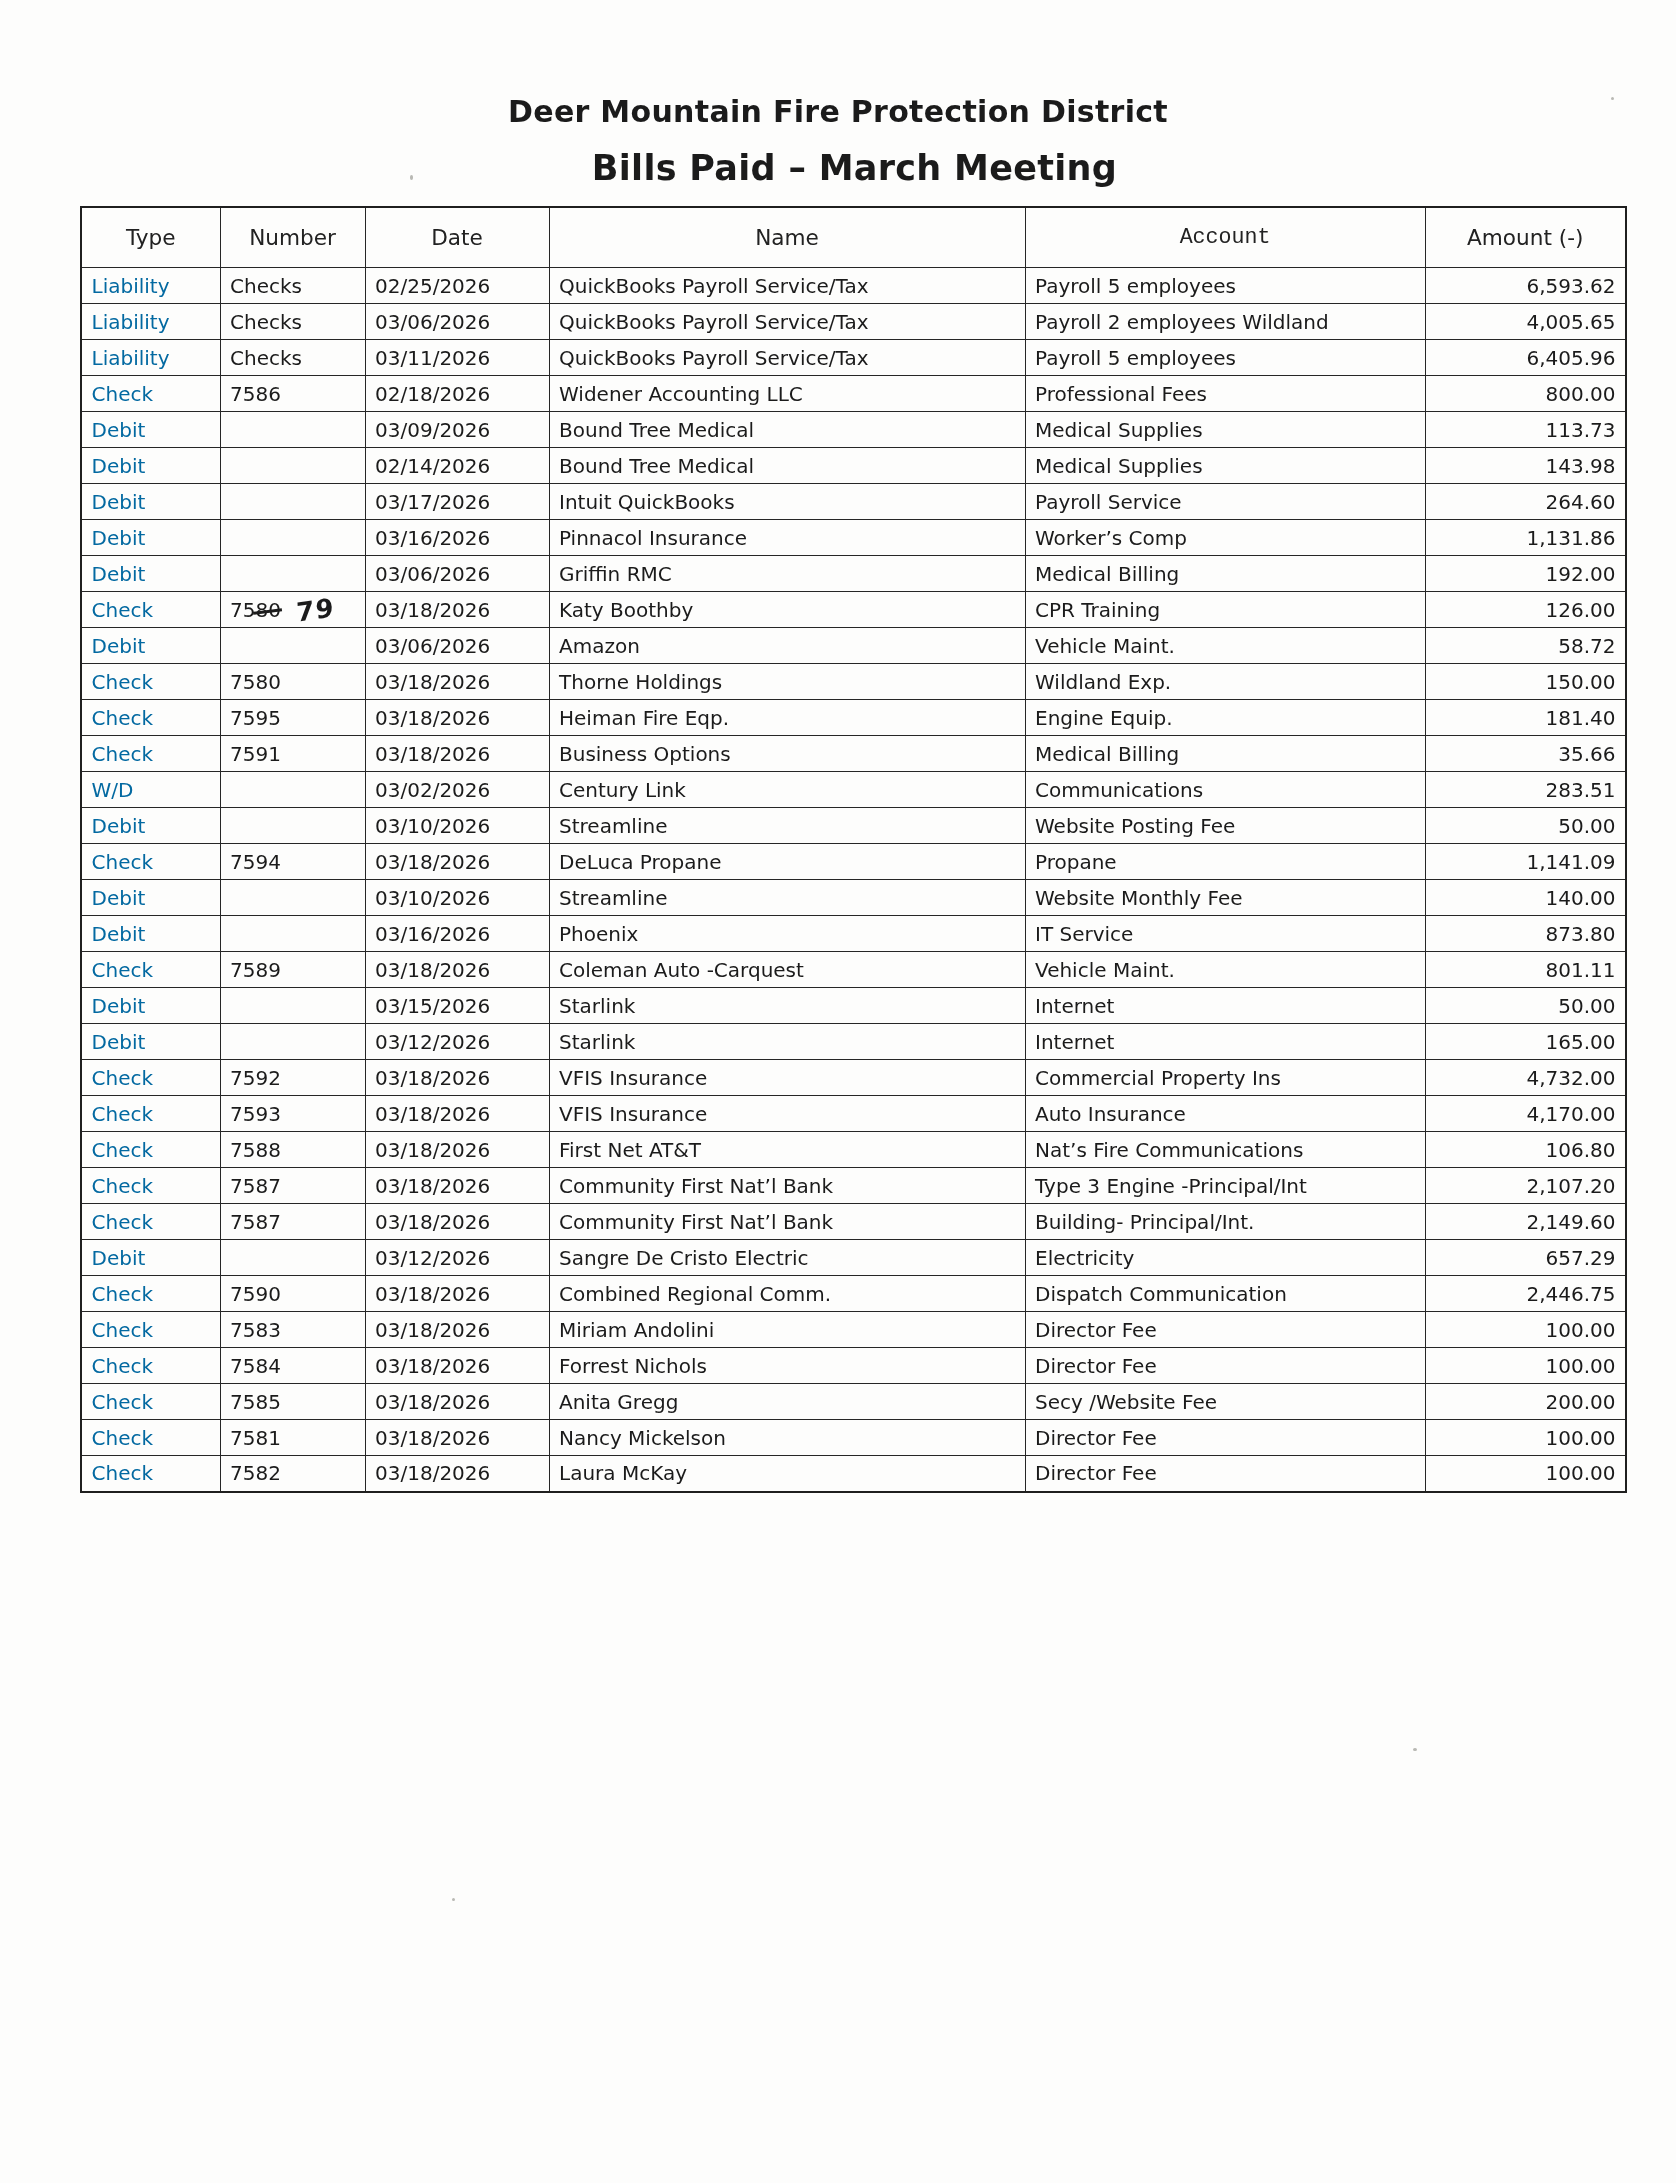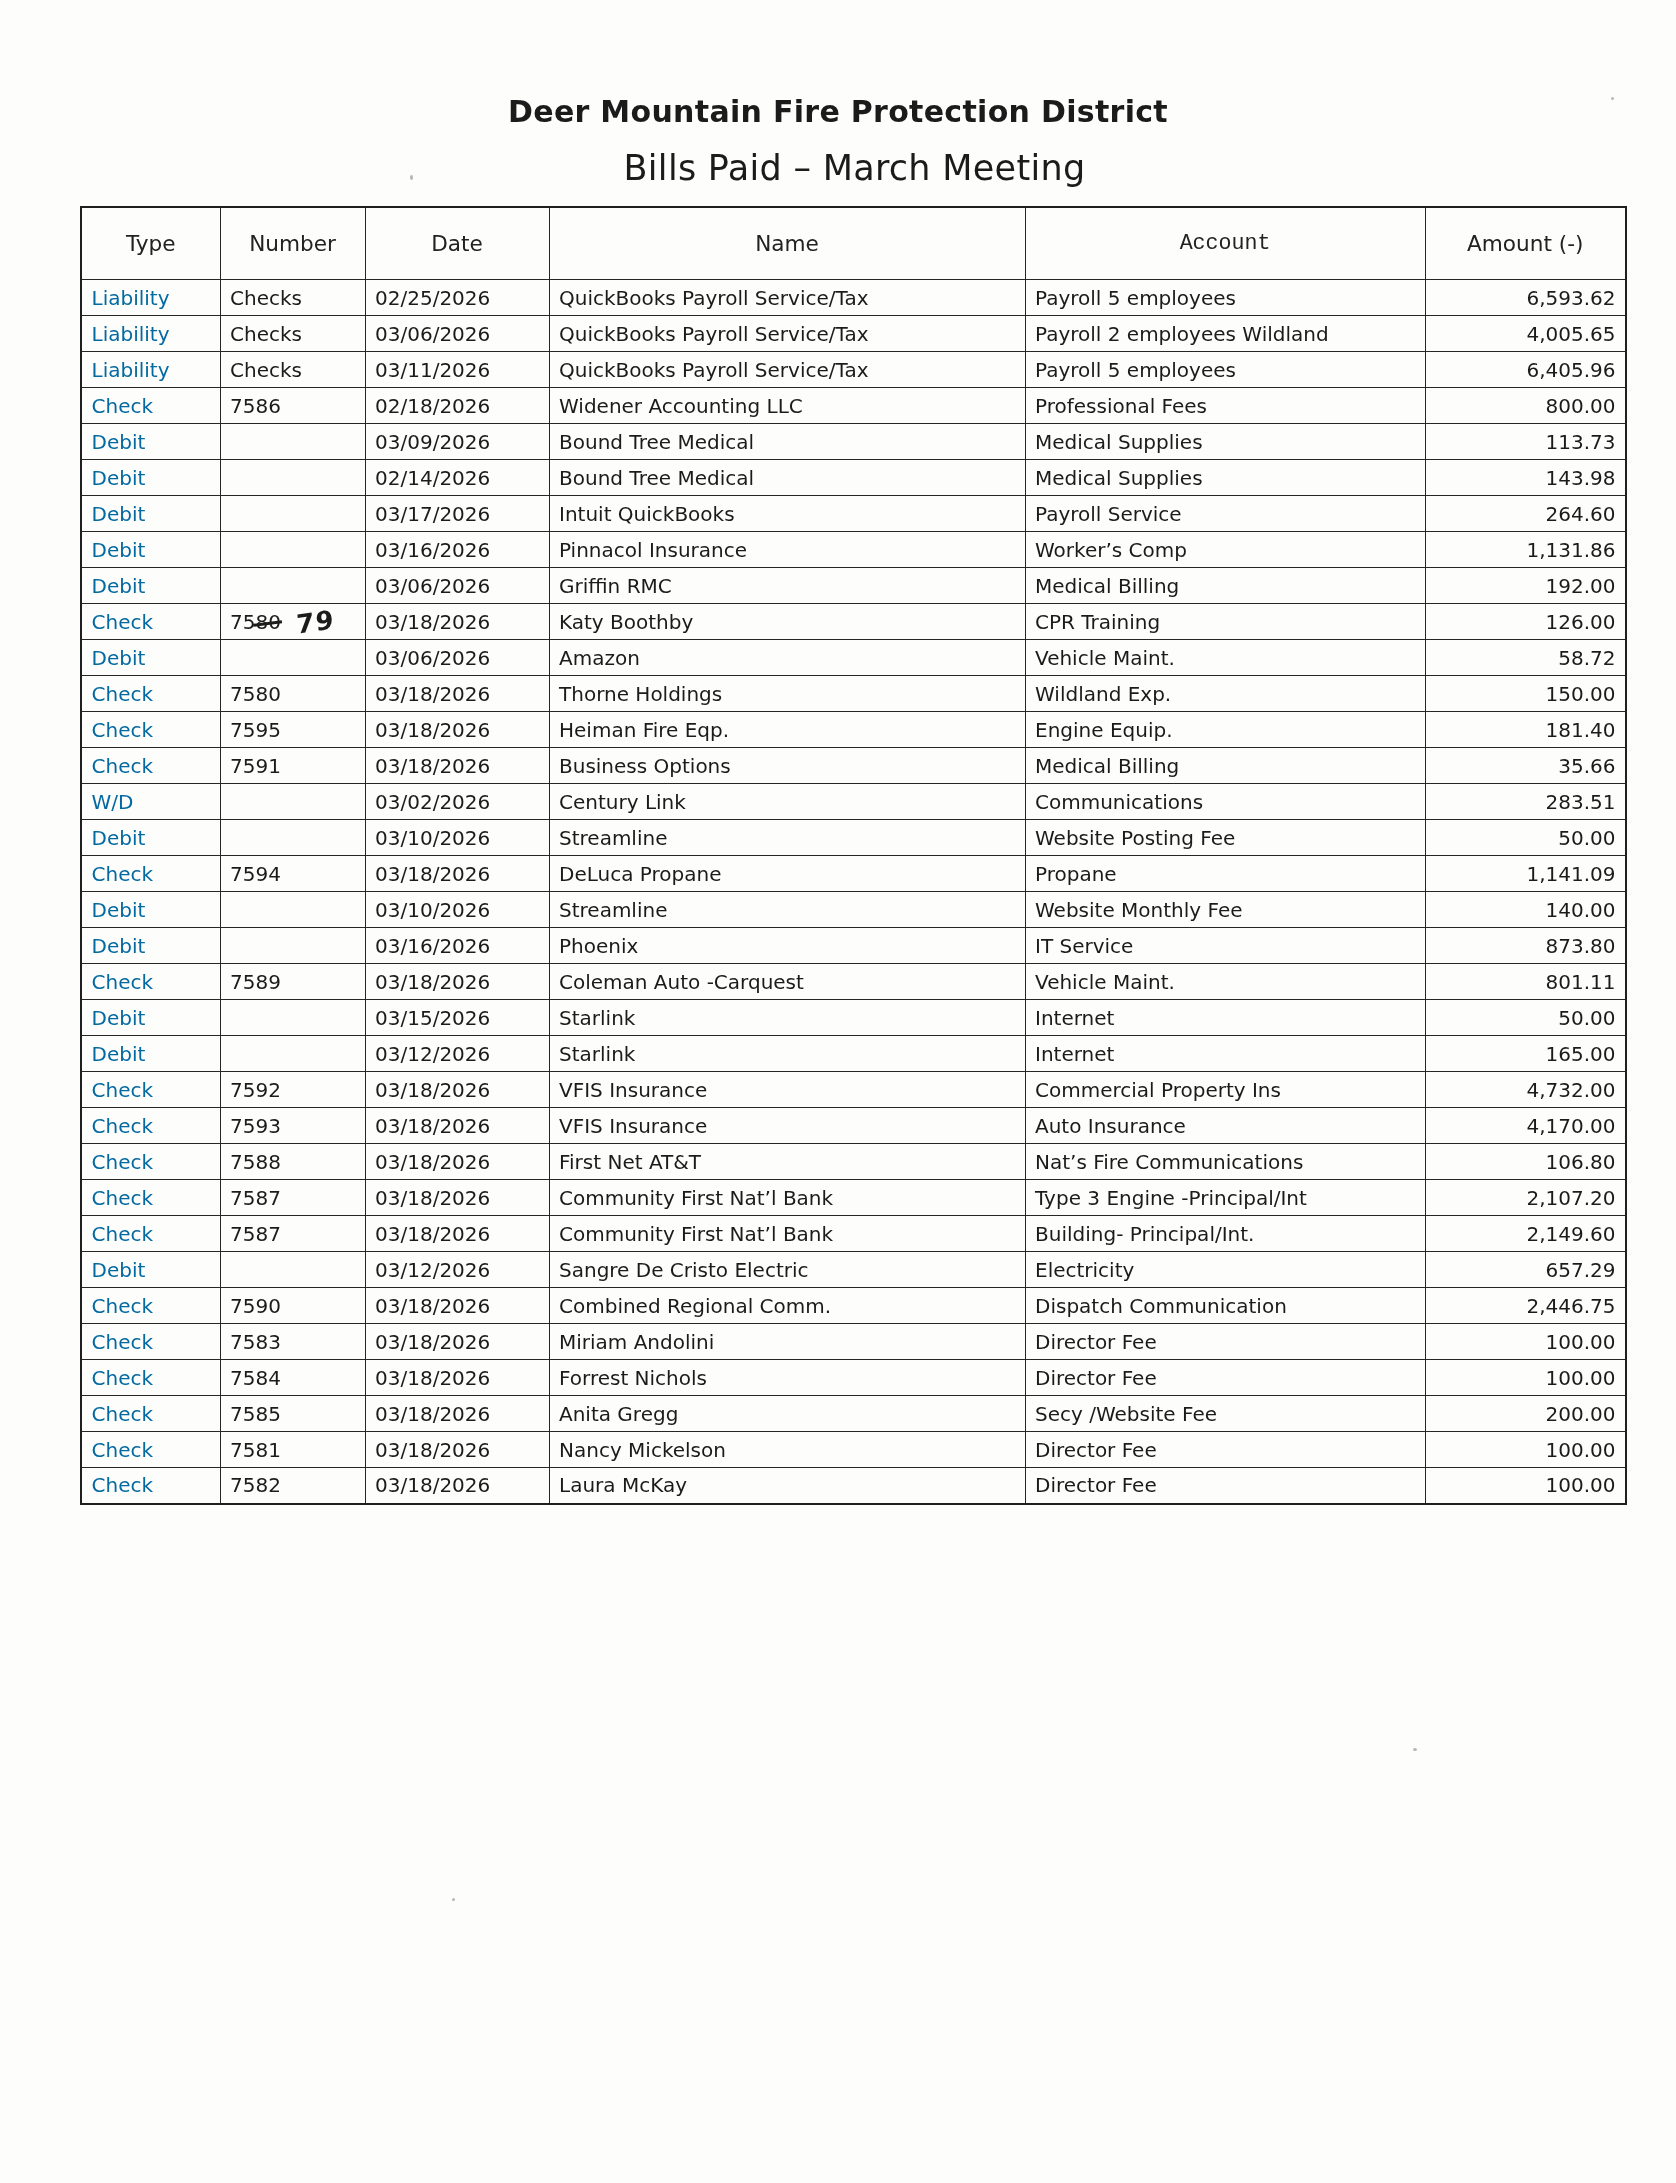--- a/index.html
+++ b/index.html
@@ -25,21 +25,21 @@
   .titles { text-align: center; }
   .doc-title {
     margin: 0;
     font-size: 30px;
     font-weight: 700;
     letter-spacing: 0.3px;
   }
   .doc-subtitle {
     margin: 19px 0 0 0;
     font-size: 35px;
-    font-weight: 400;
+    font-weight: 700;
     letter-spacing: 0.3px;
     padding-left: 33px;
   }
   .doc-daterange {
     margin: 16px 0 0 0;
     font-size: 26px;
     font-weight: 700;
   }
   table.bills {
     margin: 17.6px 0 0 80px;
@@ -48,21 +48,21 @@
     border-collapse: collapse;
     border: 2px solid #1f1f1f;
   }
   table.bills th, table.bills td {
     border: 1.4px solid #262626;
     box-sizing: border-box;
     overflow: visible;
     white-space: nowrap;
   }
   table.bills th {
-    height: 73px;
+    height: 61px;
     font-size: 21.6px;
     font-weight: 400;
     text-align: center;
     color: #222;
   }
   table.bills td {
     height: 36px;
     font-size: 20px;
     padding: 0 9.5px;
     vertical-align: middle;

